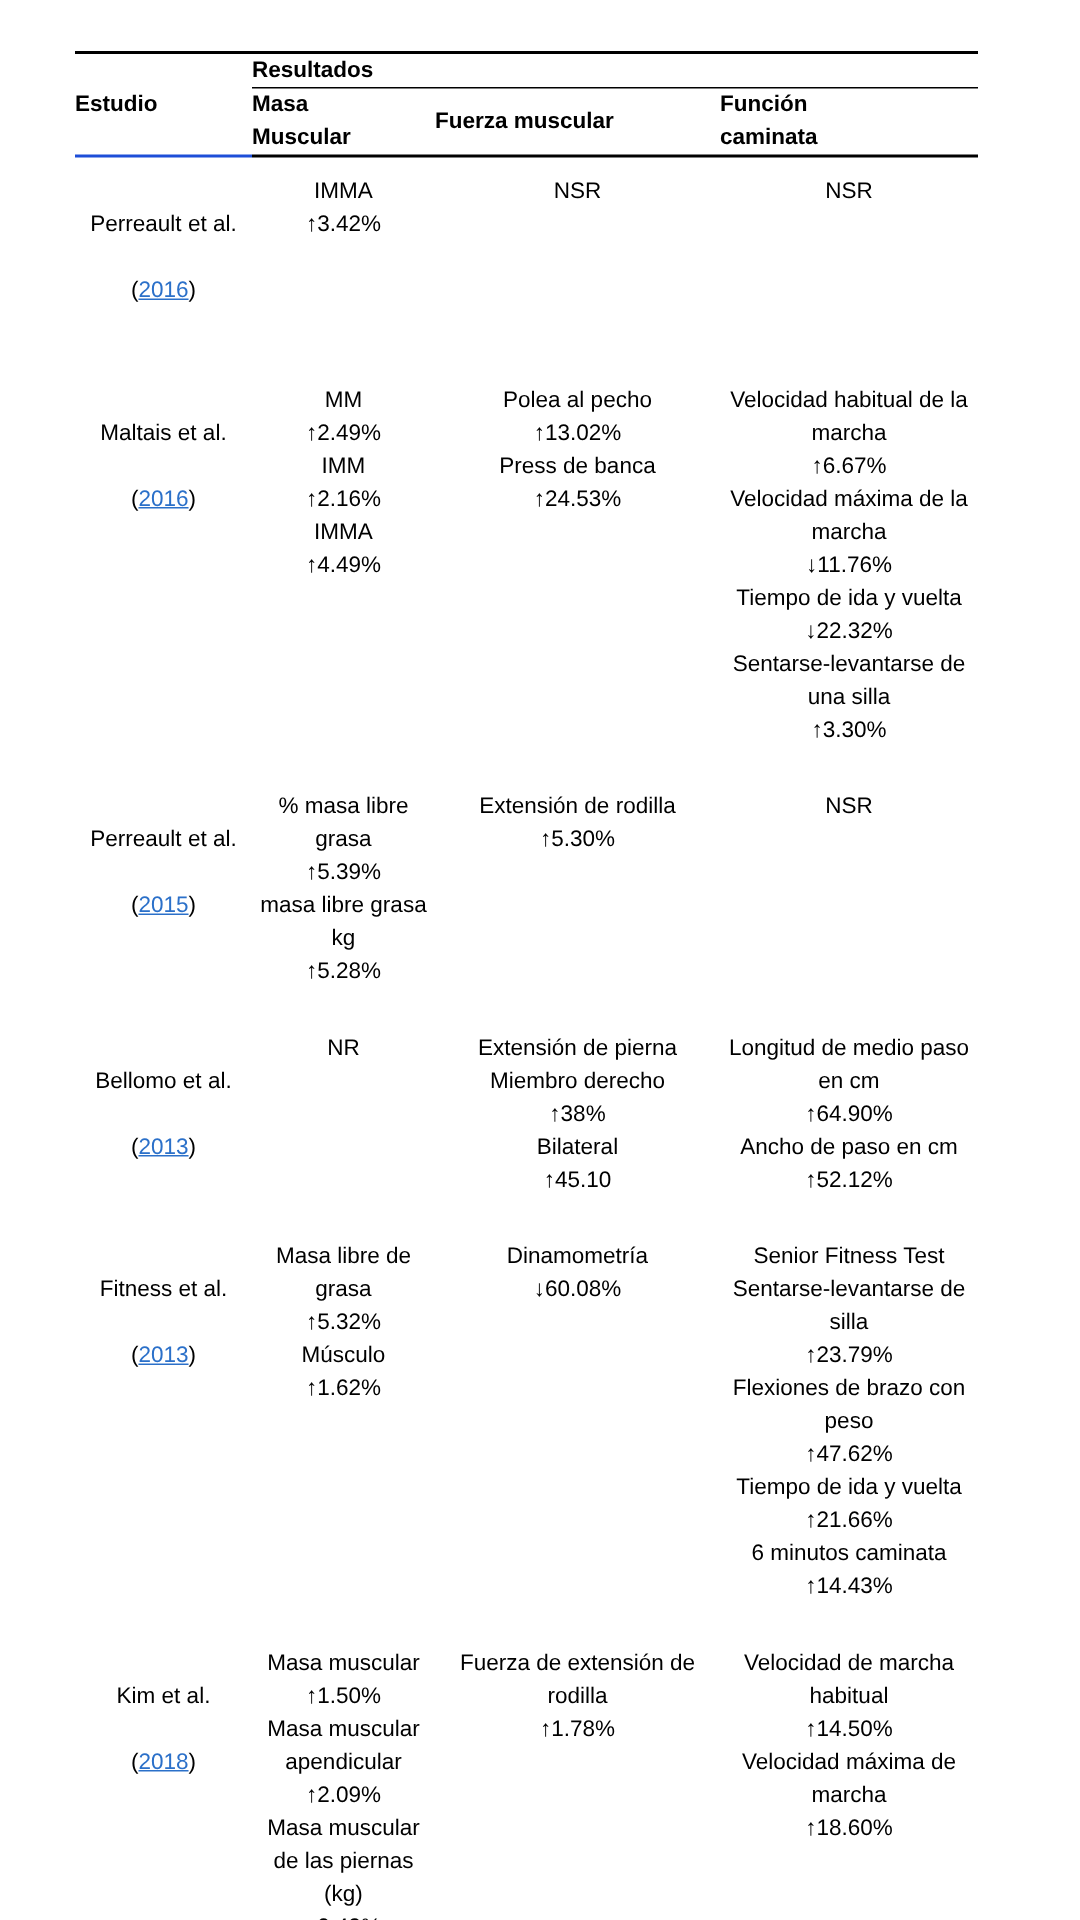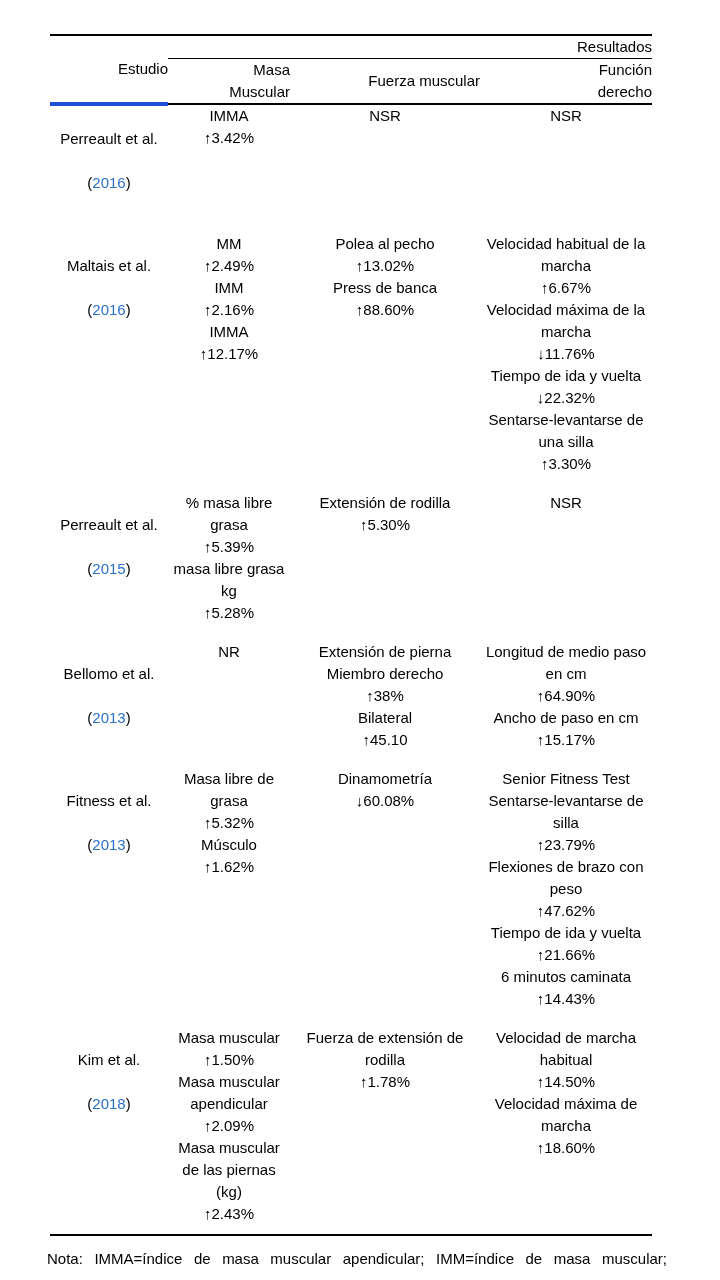--- a/index.html
+++ b/index.html
@@ -29,55 +29,56 @@
     border-top: 2px solid #000;
     font-size: 15px;
     line-height: 22px;
   }
   col.c1 { width: 118px; }
   col.c2 { width: 122px; }
   col.c3 { width: 190px; }
   col.c4 { width: 172px; }
 
   th {
-    font-weight: normal;
-    text-align: right;
+    font-weight: bold;
+    text-align: left;
     padding: 0;
   }
   th.estudio-h {
     vertical-align: middle;
-    border-bottom: 4px solid #1d4ed8;
+    border-bottom: 2px solid #1d4ed8;
   }
   th.resultados-h {
     height: 21px;
     vertical-align: middle;
     border-bottom: 1px solid #000;
   }
   tr.subhead th {
     height: 43px;
     vertical-align: middle;
     border-bottom: 2px solid #000;
     white-space: pre-line;
   }
 
   td {
     vertical-align: top;
     text-align: center;
-    padding: 0 3px 17px 3px;
+    padding: 12px 3px 17px 3px;
     white-space: pre-line;
     word-wrap: normal;
   }
   tbody tr:last-child td {
     padding-bottom: 9px;
     border-bottom: 2px solid #000;
   }
   .study-name { display: block; }
   .year-line { display: block; }
   a.year-link {
     color: #2b70c9;
+    text-decoration: underline;
     cursor: pointer;
   }
   .paren { color: #000; }
 
   .note {
     margin: 12px 0 0 47px;
     width: 620px;
     font-size: 15px;
     line-height: 21px;
   }
@@ -102,21 +103,21 @@
     <thead>
       <tr>
         <th rowspan="2" class="estudio-h">Estudio</th>
         <th colspan="3" class="resultados-h">Resultados</th>
       </tr>
       <tr class="subhead">
         <th>Masa
 Muscular</th>
         <th>Fuerza muscular</th>
         <th>Función
-derecho</th>
+caminata</th>
       </tr>
     </thead>
     <tbody id="rows-container">
     <tr>
       <td class="study-cell">
         <span class="study-name">Perreault et al.</span>
         <span class="year-line"><span class="paren">(</span><a class="year-link">2016</a><span class="paren">)</span></span>
       </td>
       <td class="cell masa-cell">IMMA
 ↑3.42%</td>
@@ -127,25 +128,25 @@
     <tr>
       <td class="study-cell">
         <span class="study-name">Maltais et al.</span>
         <span class="year-line"><span class="paren">(</span><a class="year-link">2016</a><span class="paren">)</span></span>
       </td>
       <td class="cell masa-cell">MM
 ↑2.49%
 IMM
 ↑2.16%
 IMMA
-↑12.17%</td>
+↑4.49%</td>
       <td class="cell fuerza-cell">Polea al pecho
 ↑13.02%
 Press de banca
-↑88.60%</td>
+↑24.53%</td>
       <td class="cell funcion-cell">Velocidad habitual de la
 marcha
 ↑6.67%
 Velocidad máxima de la
 marcha
 ↓11.76%
 Tiempo de ida y vuelta
 ↓22.32%
 Sentarse-levantarse de
 una silla
@@ -176,21 +177,21 @@
       <td class="cell masa-cell">NR</td>
       <td class="cell fuerza-cell">Extensión de pierna
 Miembro derecho
 ↑38%
 Bilateral
 ↑45.10</td>
       <td class="cell funcion-cell">Longitud de medio paso
 en cm
 ↑64.90%
 Ancho de paso en cm
-↑15.17%</td>
+↑52.12%</td>
     </tr>
 
     <tr>
       <td class="study-cell">
         <span class="study-name">Fitness et al.</span>
         <span class="year-line"><span class="paren">(</span><a class="year-link">2013</a><span class="paren">)</span></span>
       </td>
       <td class="cell masa-cell">Masa libre de
 grasa
 ↑5.32%

